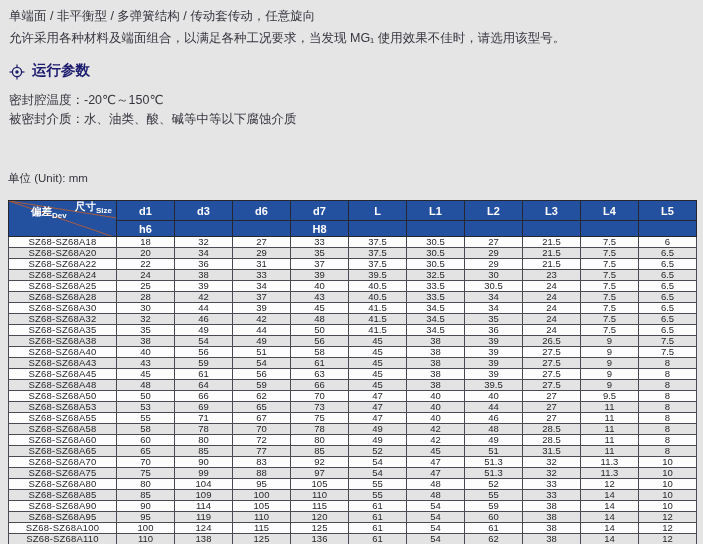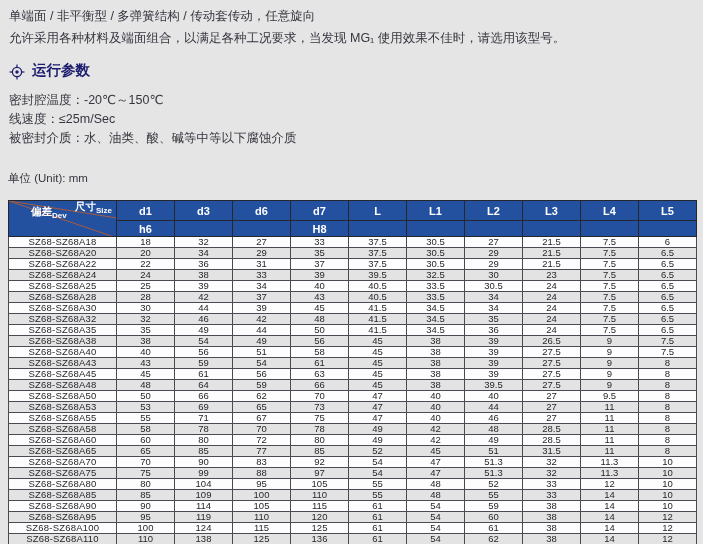--- a/index.html
+++ b/index.html
@@ -84,21 +84,20 @@
       <line x1="8" y1="0.5" x2="8" y2="3" stroke="#1c1c6e" stroke-width="1.2"></line>
       <line x1="8" y1="13" x2="8" y2="15.5" stroke="#1c1c6e" stroke-width="1.2"></line>
       <line x1="0.5" y1="8" x2="3" y2="8" stroke="#1c1c6e" stroke-width="1.2"></line>
       <line x1="13" y1="8" x2="15.5" y2="8" stroke="#1c1c6e" stroke-width="1.2"></line>
     </svg>
     <span>运行参数</span>
   </div>
 
   <div class="params">
     <div>密封腔温度：-20℃～150℃</div>
-    <div>线速度：≤25m/Sec</div>
     <div>被密封介质：水、油类、酸、碱等中等以下腐蚀介质</div>
   </div>
 
   <div class="unit-label">单位 (Unit): mm</div>
 
   <table class="spec">
     <colgroup>
       <col style="width:108px">
       <col style="width:58px">
         <col style="width:58px">

